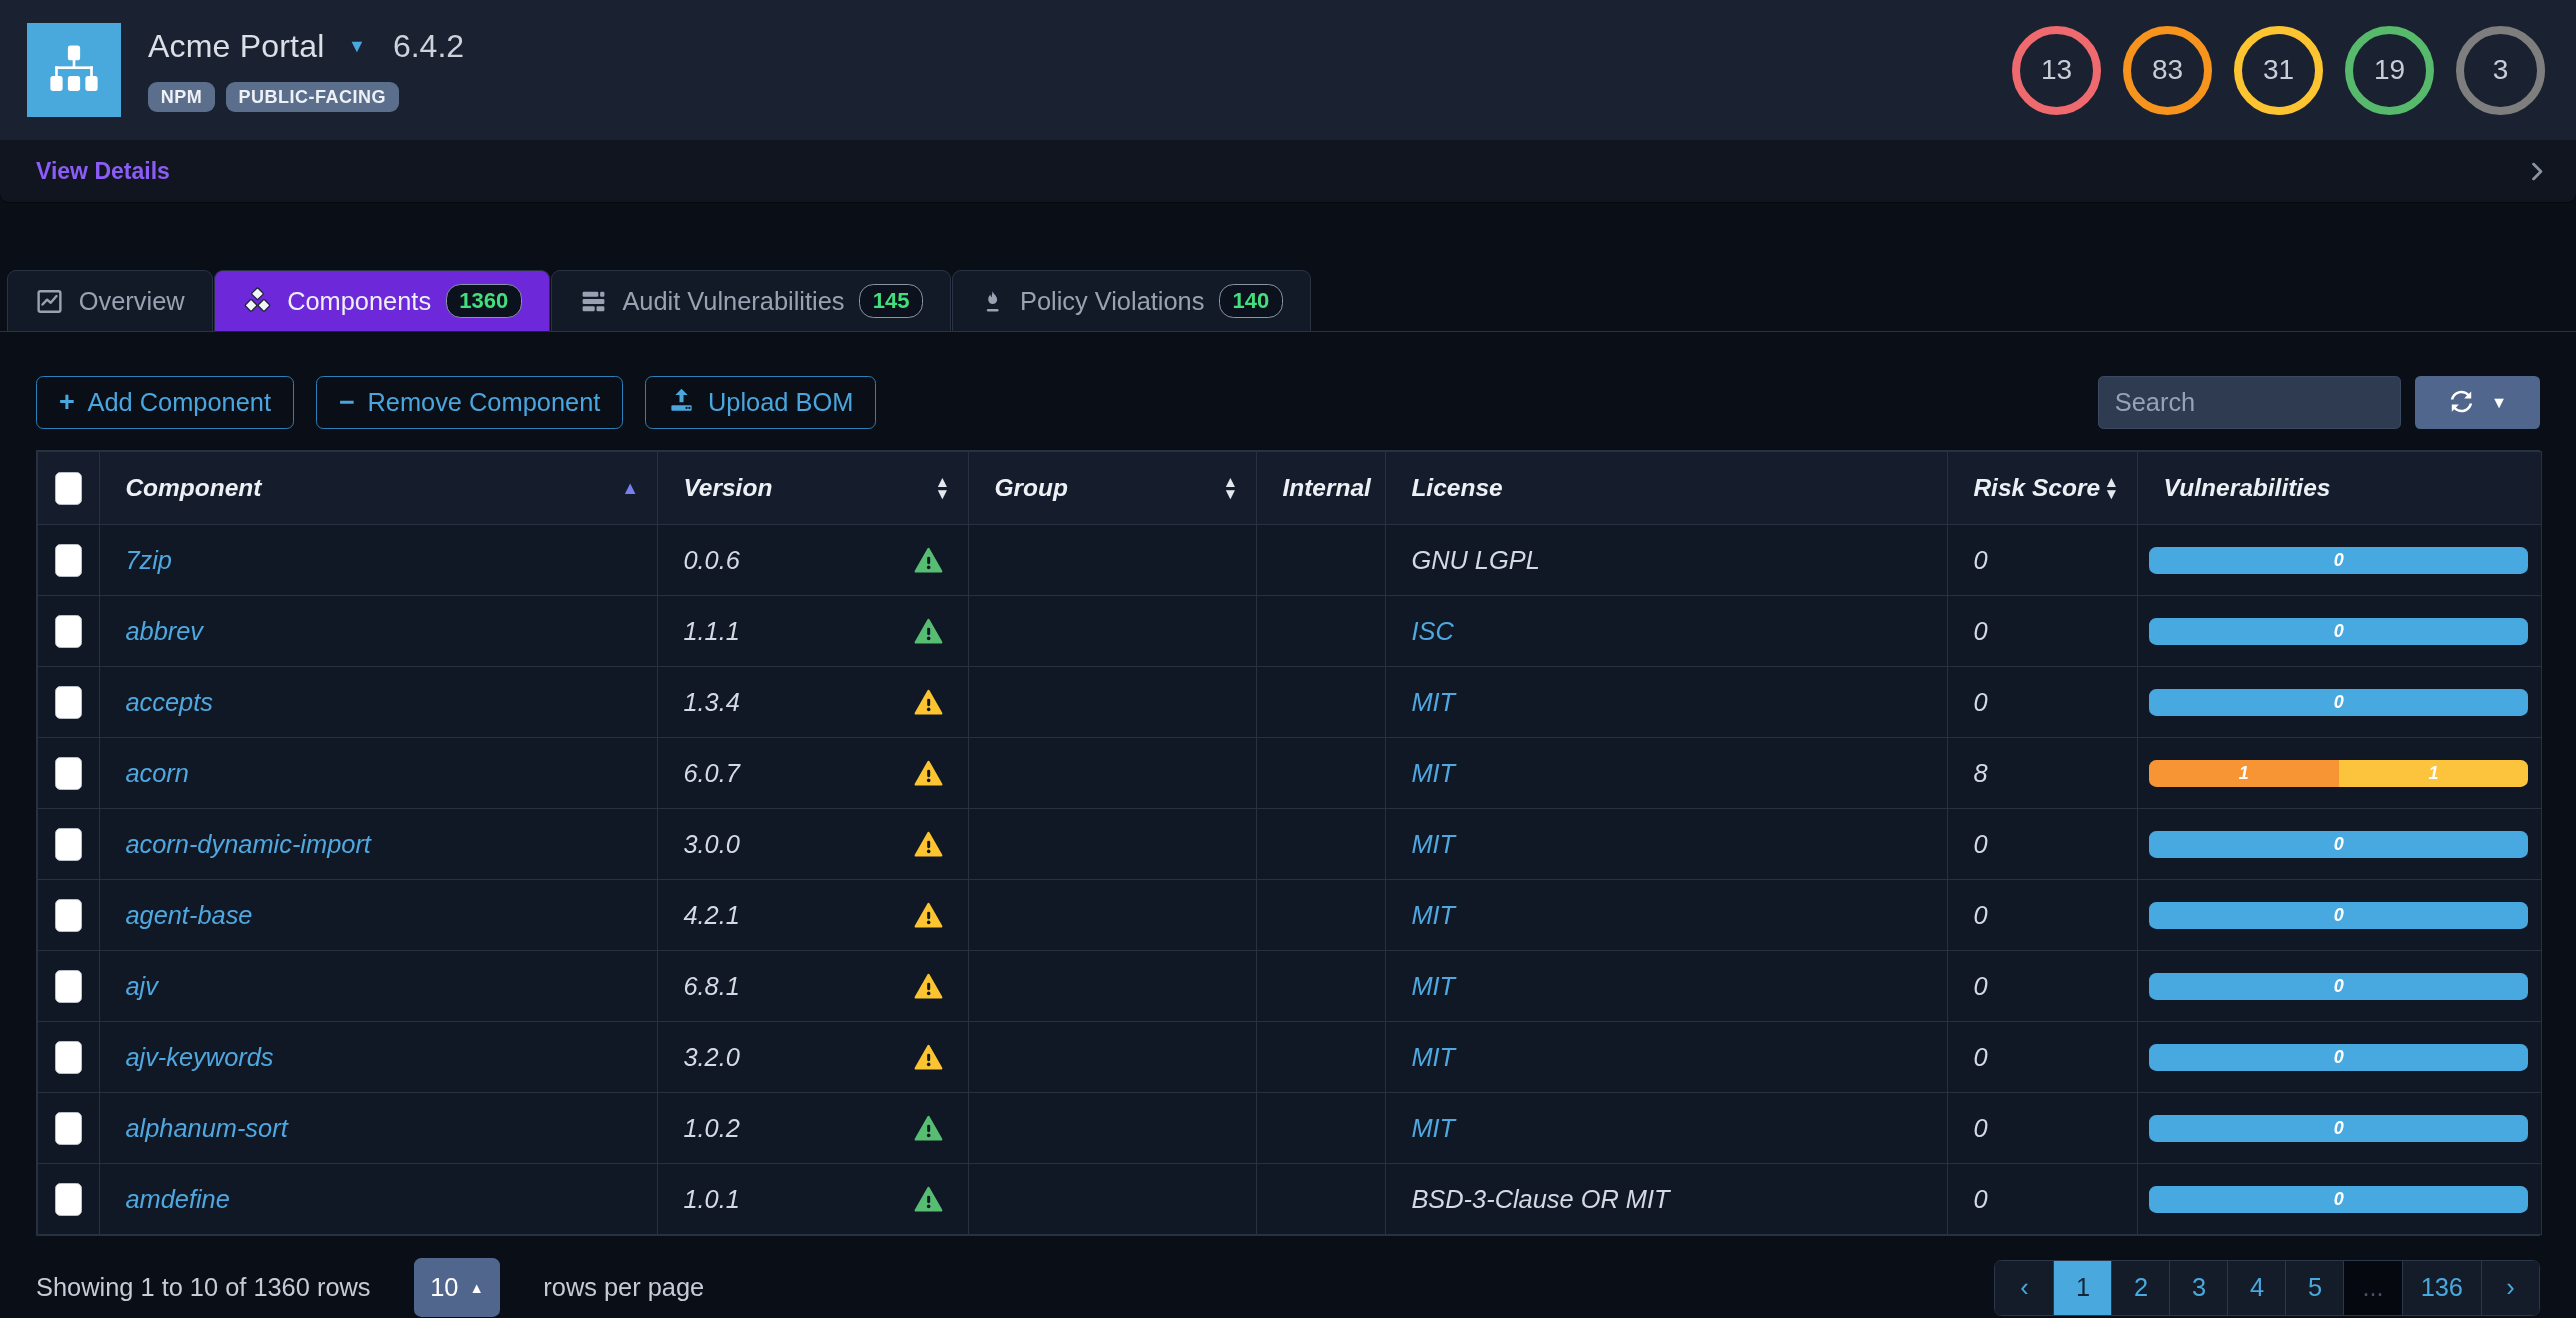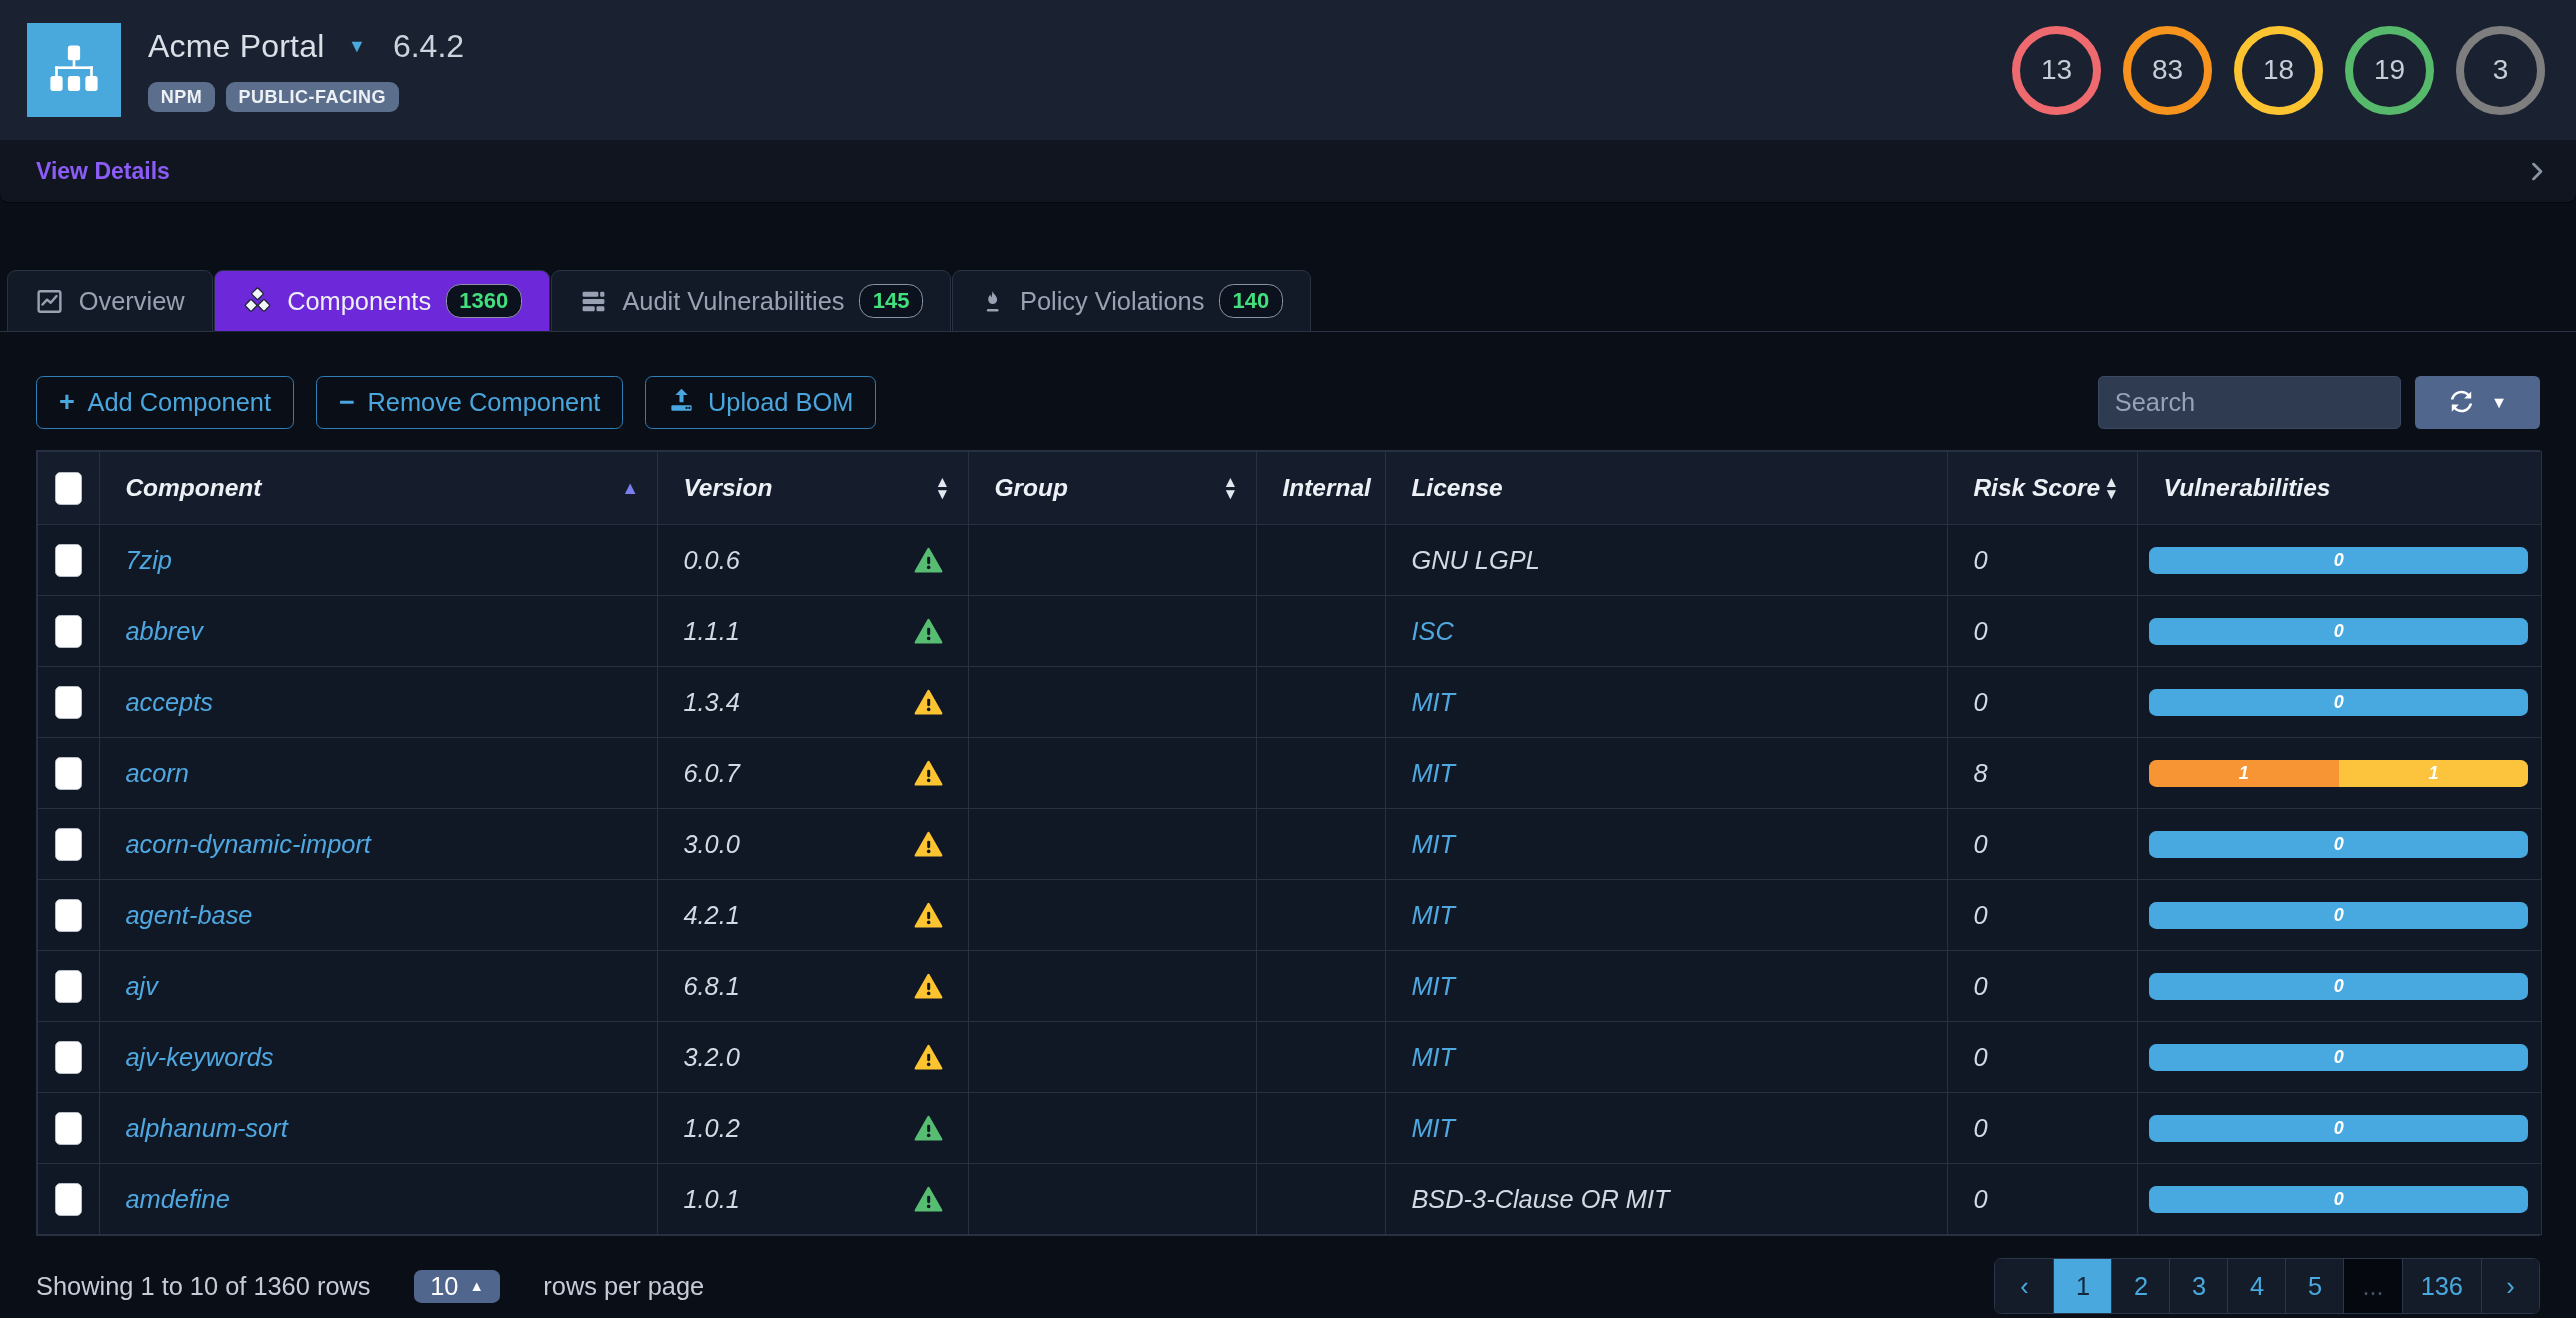--- a/index.html
+++ b/index.html
@@ -58,21 +58,21 @@
   a.tbl-link { color:#4fa8e0; text-decoration:none; cursor:pointer; }
   .ver-cell { display:flex; align-items:flex-end; }
   .ver-cell .warn { margin-left:auto; margin-right:7.3px; display:flex; }
   .vuln-cell { padding:0 12.7px 0 11px; }
   .vuln-bar { display:flex; height:27px; border-radius:7.3px; overflow:hidden; width:100%; }
   .vuln-seg { display:flex; align-items:center; justify-content:center; color:#fff; font-size:18px; font-weight:bold; }
 
   
   .table-footer { margin-top:22px; padding:0 36px; display:flex; align-items:center;gap:27px; }
   .footer-text { font-size:25.4px; color:#c6ccd7; }
-  .page-size-btn { margin:0 16.3px; height:33px; padding:0 16.3px; background:#51668c; border:none; border-radius:7.3px; color:#fff; font-size:25.4px; display:flex; align-items:center; gap:11px; cursor:pointer; font-family:inherit; }
+  .page-size-btn { margin:0 16.3px; height:59px; padding:0 16.3px; background:#51668c; border:none; border-radius:7.3px; color:#fff; font-size:25.4px; display:flex; align-items:center; gap:11px; cursor:pointer; font-family:inherit; }
   .ps-caret { font-size:14.5px; }
   .pagination { margin-left:auto; display:flex; border:0.9px solid #2b374a; border-radius:7.3px; overflow:hidden; }
   .page-cell { min-width:58px; height:54px; display:flex; align-items:center; justify-content:center; padding:0 18px; background:#141c2a; color:#49a9df; font-size:25.4px; border-left:0.9px solid #2b374a; cursor:pointer; }
   .page-cell:first-child { border-left:none; }
   .page-cell.active { background:#49a9df; color:#13263a; }
   .page-cell.ellipsis { background:#05080e; color:#46526a; cursor:default; }
 </style>
 </head>
 <body>
 
@@ -98,21 +98,21 @@
       <span class="project-version">6.4.2</span>
     </div>
     <div class="badge-row" id="badges">
         <span class="pill-badge">NPM</span>
         <span class="pill-badge">PUBLIC-FACING</span>
       </div>
   </div>
   <div class="rings" id="rings">
       <div class="ring" style="border-color: rgb(238, 106, 110);">13</div>
       <div class="ring" style="border-color: rgb(247, 148, 29);">83</div>
-      <div class="ring" style="border-color: rgb(253, 196, 49);">18</div>
+      <div class="ring" style="border-color: rgb(253, 196, 49);">31</div>
       <div class="ring" style="border-color: rgb(86, 185, 107);">19</div>
       <div class="ring" style="border-color: rgb(126, 126, 126);">3</div>
     </div>
 </div>
 
 <div class="view-details-bar">
   <span class="view-details-label">View Details</span>
   <span class="vd-chevron">
     <svg width="25.4" height="31" viewBox="0 0 24 24" fill="none" stroke="#8a93a2" stroke-width="2.6" stroke-linecap="round" stroke-linejoin="round">
         <polyline points="9 5 16 12 9 19"></polyline>

